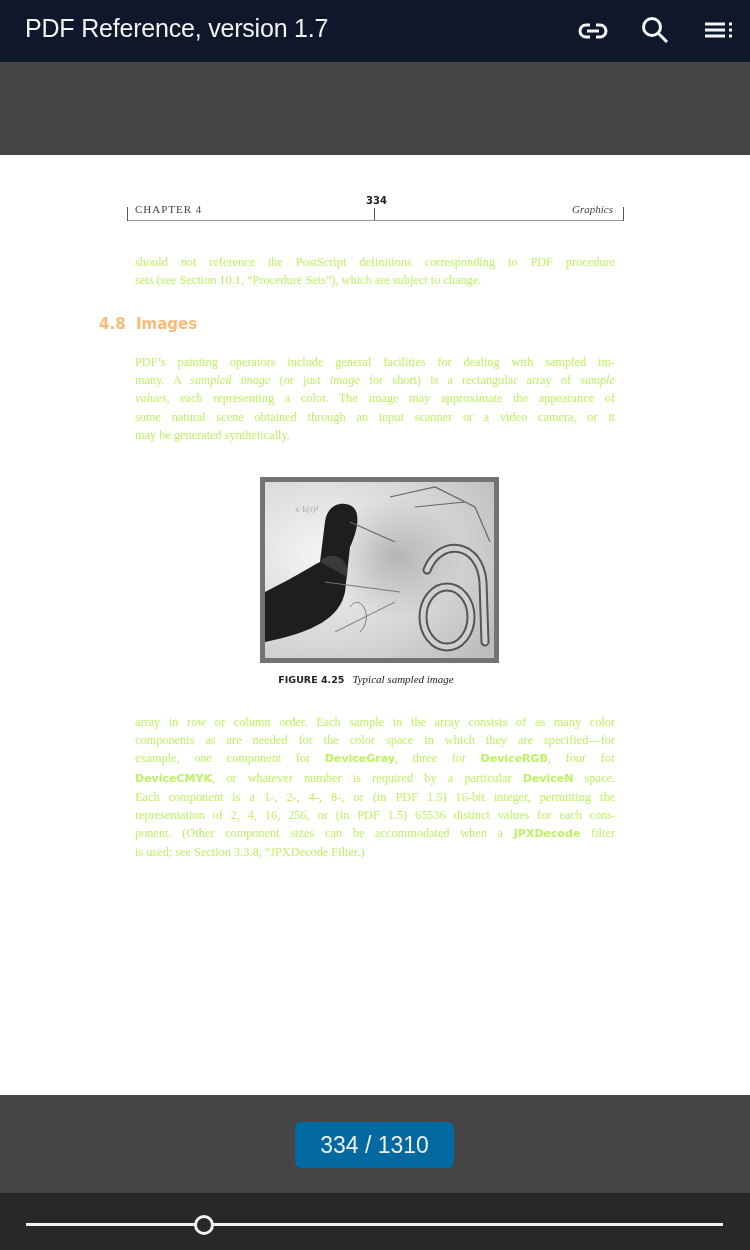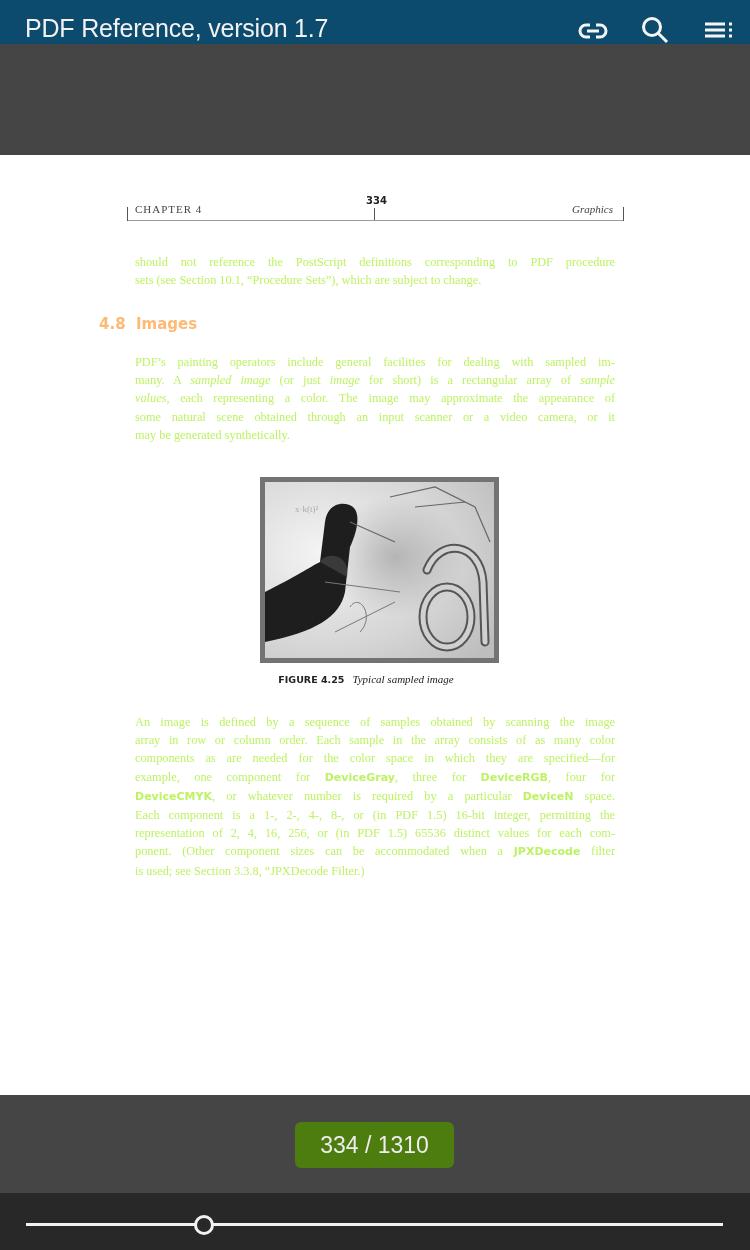--- a/index.html
+++ b/index.html
@@ -1,17 +1,17 @@
 <!DOCTYPE html>
 <html><head>
 <meta charset="utf-8">
 <style>
   html, body { margin:0; padding:0; }
   body { width:750px; height:1250px; position:relative; overflow:hidden; background:#454545; font-family:"Liberation Sans", sans-serif; }
-  .topbar { position:absolute; left:0; top:0; width:750px; height:44px; background:#0c4a6e; }
+  .topbar { position:absolute; left:0; top:0; width:750px; height:62px; background:#0f172a; }
   .title { position:absolute; left:25px; top:14px; font-size:25px; color:#f2f2f2; font-family:"Liberation Sans", sans-serif; letter-spacing:-0.2px; }
   .tb-icon { position:absolute; top:14px; width:34px; height:34px; }
   .greyband { position:absolute; left:0; top:62px; width:750px; height:92px; background:#454545; }
   .page { position:absolute; left:0; top:155px; width:750px; height:940px; background:#ffffff; }
   .serif { font-family:"Liberation Serif", "DejaVu Serif", serif; }
   .hdr-line { position:absolute; left:127px; top:220px; width:497px; height:0; border-top:1px solid #9a9a9a; }
   .hdr-tick { position:absolute; width:1px; background:#555; }
   .hdr-left { position:absolute; left:135px; top:203px; font-size:11px; color:#444; letter-spacing:1px; }
   .hdr-num { position:absolute; left:366px; top:195px; font-size:10px; color:#222; font-weight:bold; font-family:"DejaVu Sans", sans-serif; }
   .hdr-right { position:absolute; right:137px; top:203px; font-size:11px; color:#444; font-style:italic; }
@@ -19,21 +19,21 @@
   .para .line { display:block; text-align:justify; text-align-last:justify; white-space:nowrap; }
   .para .line.last { text-align-last:left; }
   .sec-num { position:absolute; left:99px; top:315px; font-size:15px; font-weight:bold; color:#fdba74; font-family:"DejaVu Sans", sans-serif; }
   .sec-title { position:absolute; left:136px; top:315px; font-size:15px; font-weight:bold; color:#fdba74; font-family:"DejaVu Sans", sans-serif; }
   .figure { position:absolute; left:260px; top:477px; width:229px; height:176px; border:5px solid #737373; background:#d8d8d8; overflow:hidden; }
   .fig-caption { position:absolute; left:0; width:732px; top:673px; text-align:center; font-size:11px; color:#222; }
   .fig-label { font-family:"DejaVu Sans", sans-serif; font-weight:bold; font-size:9.5px; margin-right:8px; }
   .fig-text { font-family:"Liberation Serif", serif; font-style:italic; }
   .mono-b { font-family:"DejaVu Sans", sans-serif; font-weight:bold; font-size:11px; }
   .bottomband { position:absolute; left:0; top:1095px; width:750px; height:98px; background:#454545; }
-  .page-pill { position:absolute; left:295px; top:1122px; width:159px; height:46px; background:#4d7c0f; border-radius:6px; color:#eeeeee; font-size:23px; text-align:center; line-height:46px; font-family:"Liberation Sans", sans-serif; }
+  .page-pill { position:absolute; left:295px; top:1122px; width:159px; height:46px; background:#0369a1; border-radius:6px; color:#eeeeee; font-size:23px; text-align:center; line-height:46px; font-family:"Liberation Sans", sans-serif; }
   .sliderbar { position:absolute; left:0; top:1193px; width:750px; height:57px; background:#282828; }
   .track { position:absolute; left:26px; top:1223px; width:697px; height:3px; background:#f2f2f2; }
   .thumb { position:absolute; width:14px; height:14px; border:3px solid #f2f2f2; background:#282828; border-radius:50%; top:1215px; }
 </style>
 </head>
 <body>
 
 <div class="topbar">
   <div class="title">PDF Reference, version 1.7</div>
   <div class="tb-icon" style="left:576px;">
@@ -109,21 +109,20 @@
     <ellipse cx="182" cy="135" rx="24" ry="30" stroke="#d0d0d0" stroke-width="5" fill="none"></ellipse>
     <path d="M60 100 L135 110 M85 125 C95 110 110 135 95 150 M70 150 L130 120" stroke="#777" stroke-width="1" fill="none"></path>
     <text x="30" y="30" font-size="9" fill="#aaa" font-family="Liberation Serif, serif">x·k(t)²</text>
   </svg>
 </div>
 <div class="fig-caption">
   <span class="fig-label">FIGURE 4.25</span><span class="fig-text">Typical sampled image</span>
 </div>
 
 <div class="para serif" style="top:713px;">
-  <span class="line">An image is defined by a sequence of samples obtained by scanning the image</span>
   <span class="line">array in row or column order. Each sample in the array consists of as many color</span>
   <span class="line">components as are needed for the color space in which they are specified—for</span>
   <span class="line"><span>example, one component for </span><span class="mono-b">DeviceGray</span><span>, three for </span><span class="mono-b">DeviceRGB</span><span>, four for</span></span>
   <span class="line"><span class="mono-b">DeviceCMYK</span><span>, or whatever number is required by a particular </span><span class="mono-b">DeviceN</span><span> space.</span></span>
   <span class="line">Each component is a 1-, 2-, 4-, 8-, or (in PDF 1.5) 16-bit integer, permitting the</span>
   <span class="line">representation of 2, 4, 16, 256, or (in PDF 1.5) 65536 distinct values for each com-</span>
   <span class="line"><span>ponent. (Other component sizes can be accommodated when a </span><span class="mono-b">JPXDecode</span><span> filter</span></span>
   <span class="line last">is used; see Section 3.3.8, “JPXDecode Filter.)</span>
 </div>
 

